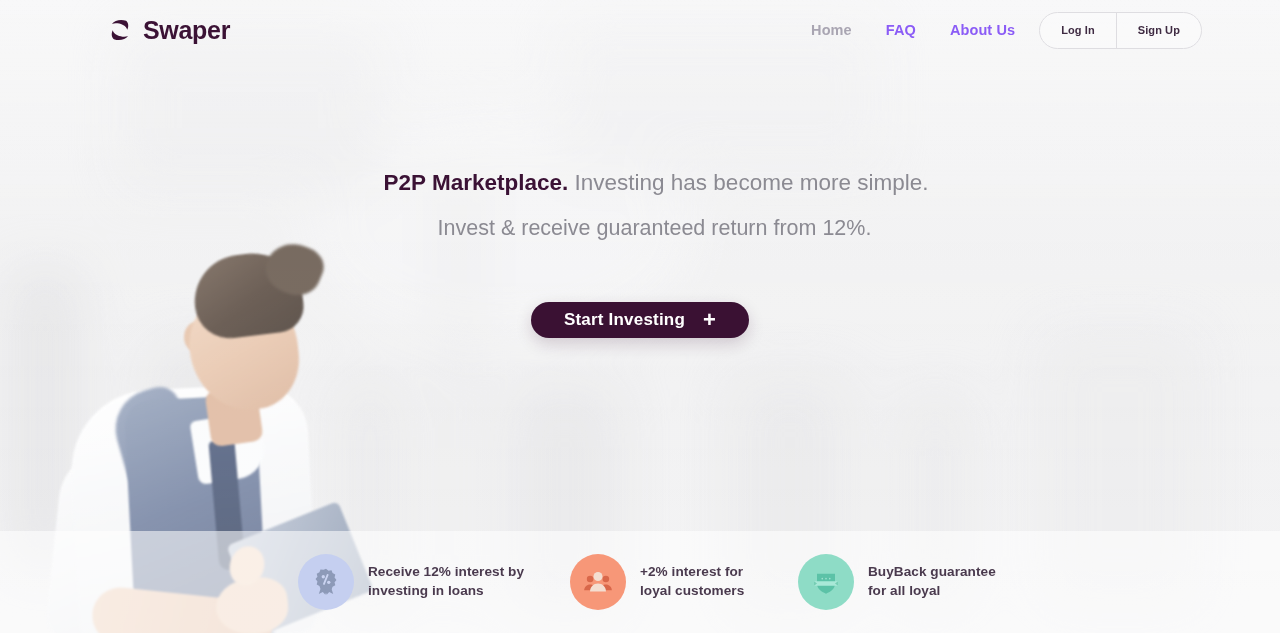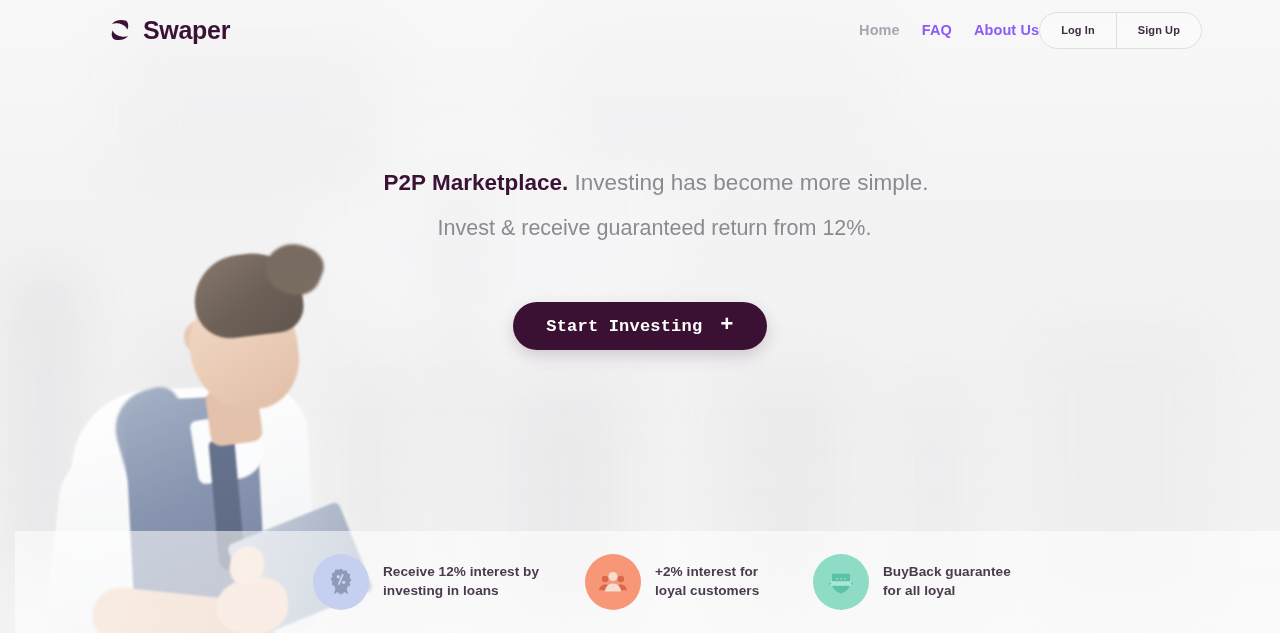--- a/index.html
+++ b/index.html
@@ -220,21 +220,22 @@
   .nav-right {
     margin-left: auto;
     margin-right: 78px;
     display: flex;
     align-items: center;
     gap: 0;
   }
   .nav-links {
     display: flex;
     align-items: center;
-    gap: 22px;
+    gap: 34px;
+    margin-right: 24px;
   }
   .nav-link {
     font-size: 14.5px;
     font-weight: bold;
     color: #8b5cf6;
     text-decoration: none;
     letter-spacing: 0.1px;
   }
   .nav-link.is-active { color: #a9a5b2; }
   .auth-pill {
@@ -296,39 +297,39 @@
     left: 0; right: 0;
     top: 302px;
     display: flex;
     justify-content: center;
     z-index: 15;
   }
   .cta-btn {
     display: inline-flex;
     align-items: center;
     gap: 18px;
-    height: 48px;
+    height: 36px;
     padding: 0 33px;
     border: 0;
     border-radius: 26px;
     background: #3a1133;
     color: #ffffff;
-    font-family: Liberation Mono, monospace;
+    font-family: Liberation Sans, sans-serif;
     font-size: 17px;
     font-weight: bold;
     letter-spacing: 0.2px;
     cursor: pointer;
     box-shadow: 0 6px 16px rgba(58,17,51,0.18);
   }
   .cta-plus { font-size: 22px; font-weight: bold; line-height: 1; }
 
   
   .feature-strip {
     position: absolute;
-    left: 15px; right: 0;
+    left: 0; right: 0;
     top: 531px;
     height: 102px;
     background: rgba(255,255,255,0.56);
     z-index: 12;
   }
   .feature-items {
     position: absolute;
     left: 0; top: 0;
     display: flex;
     align-items: center;

